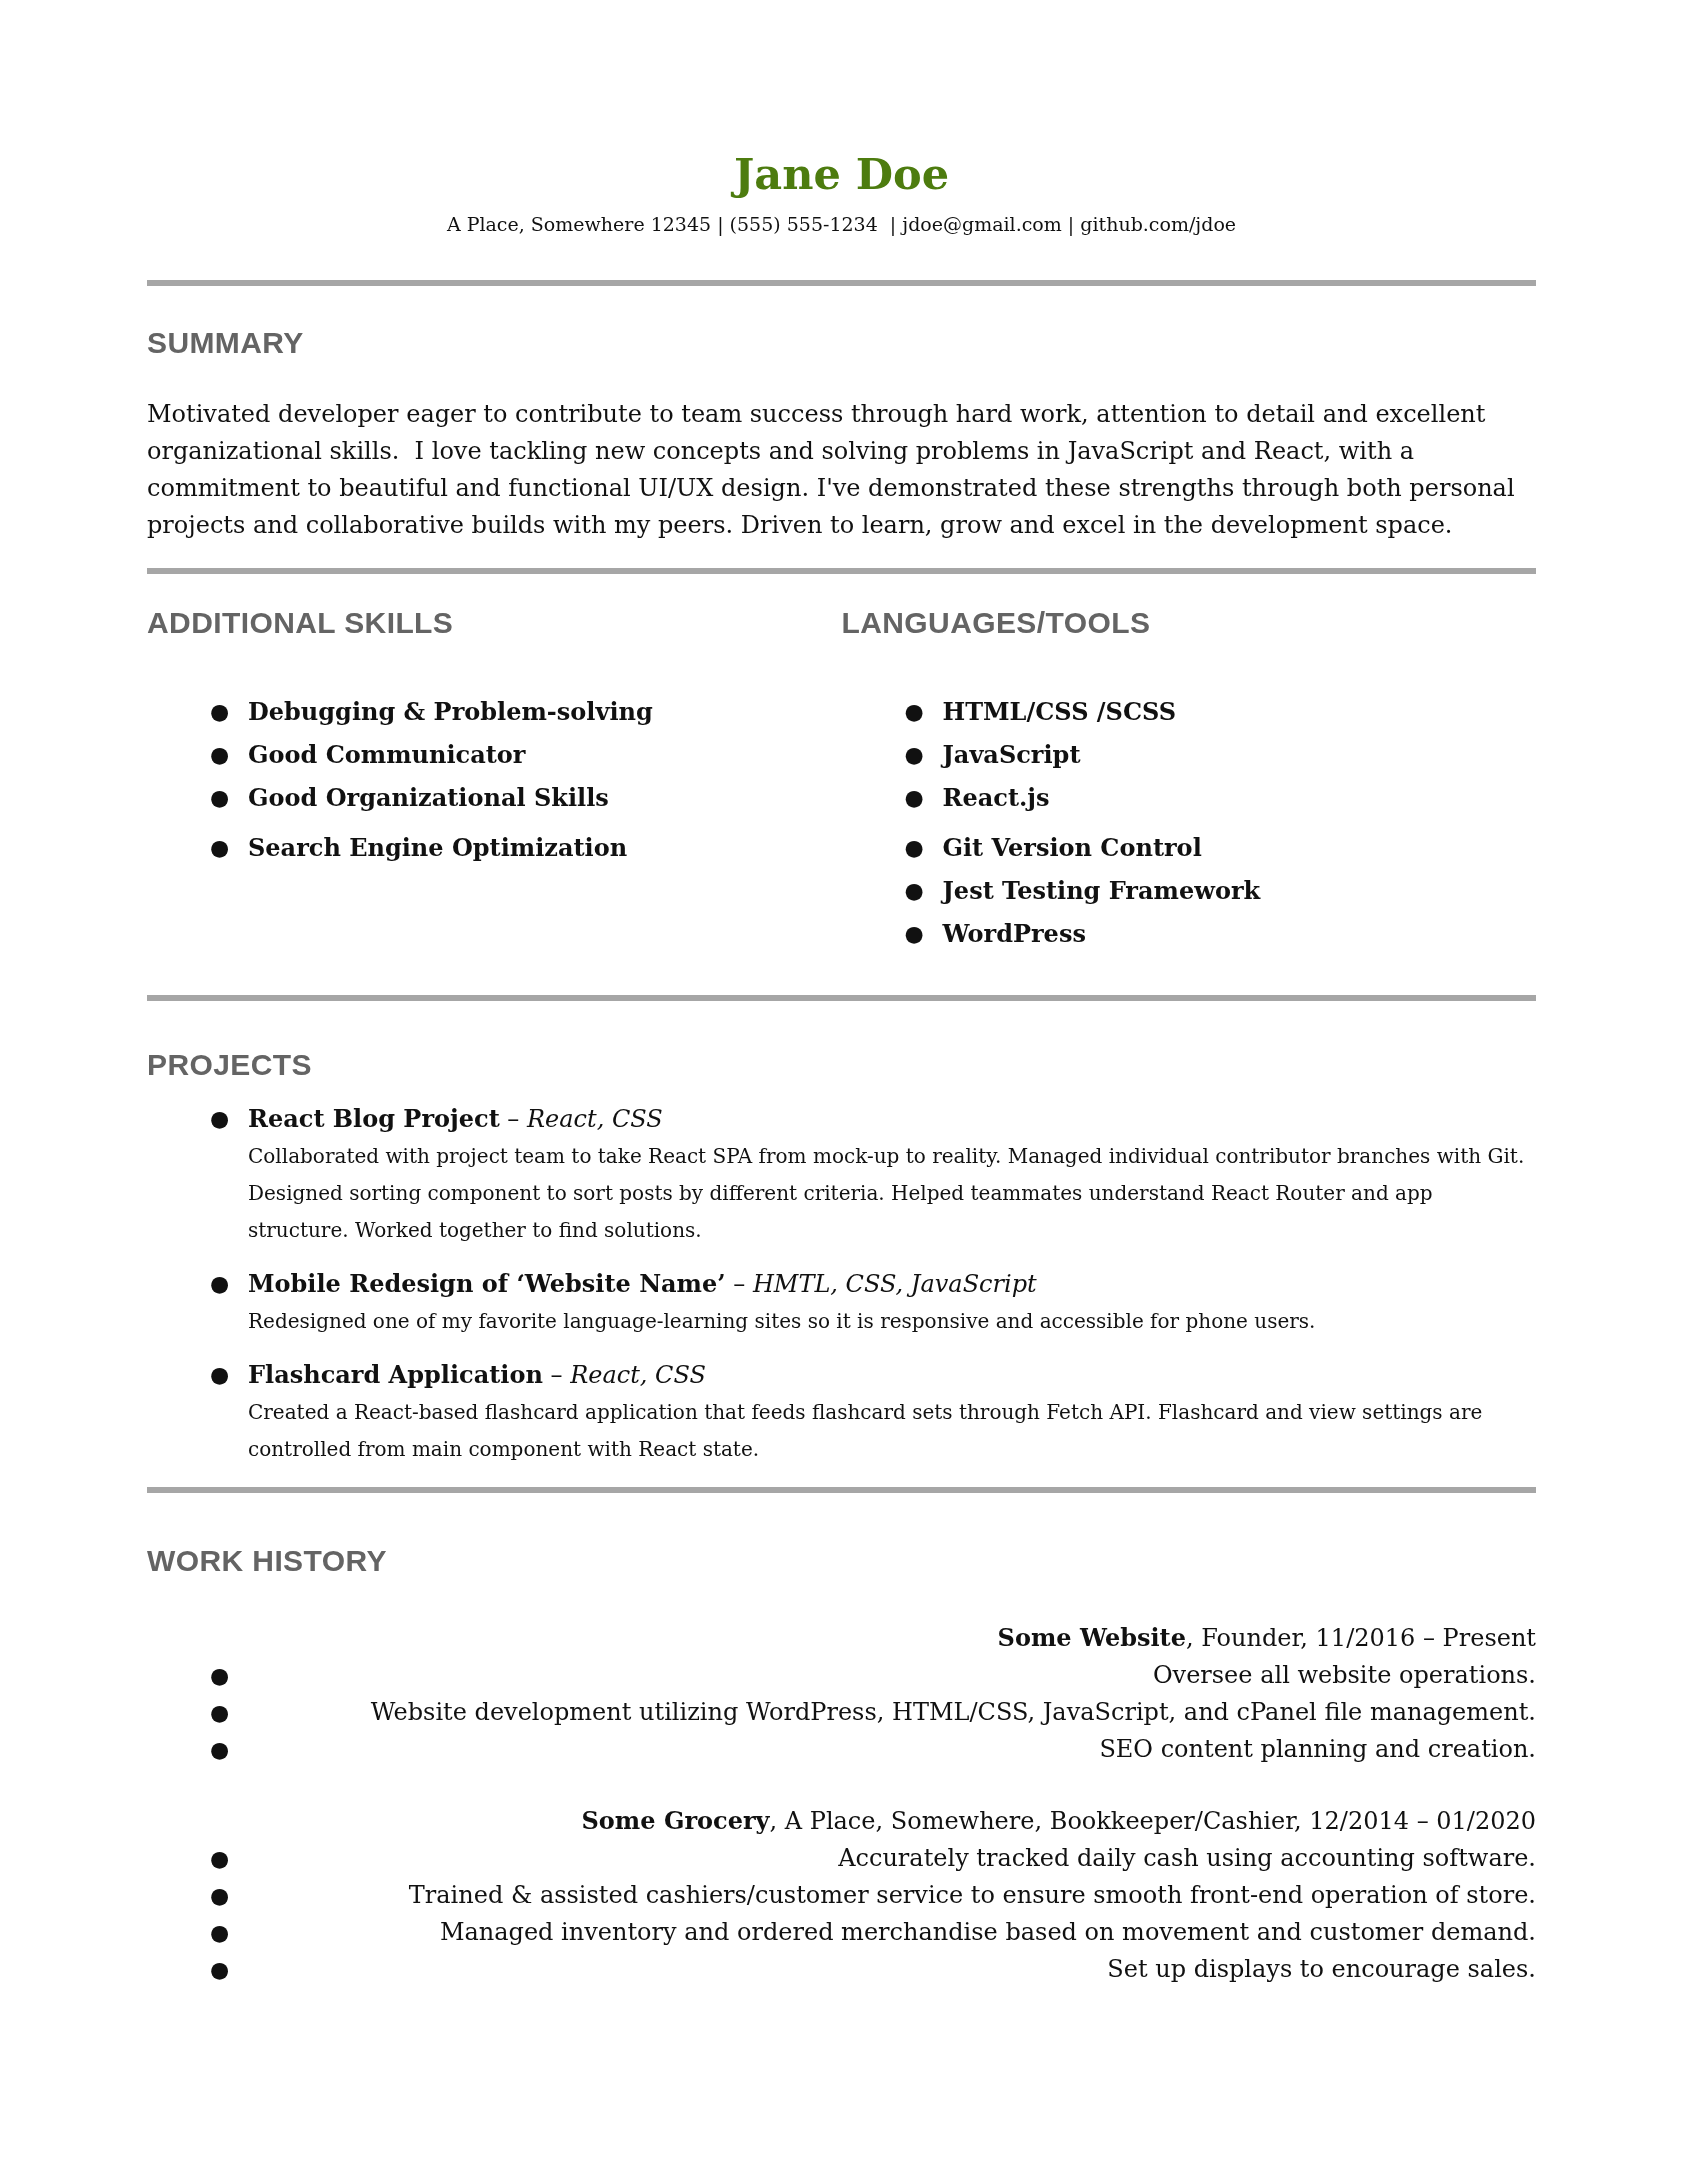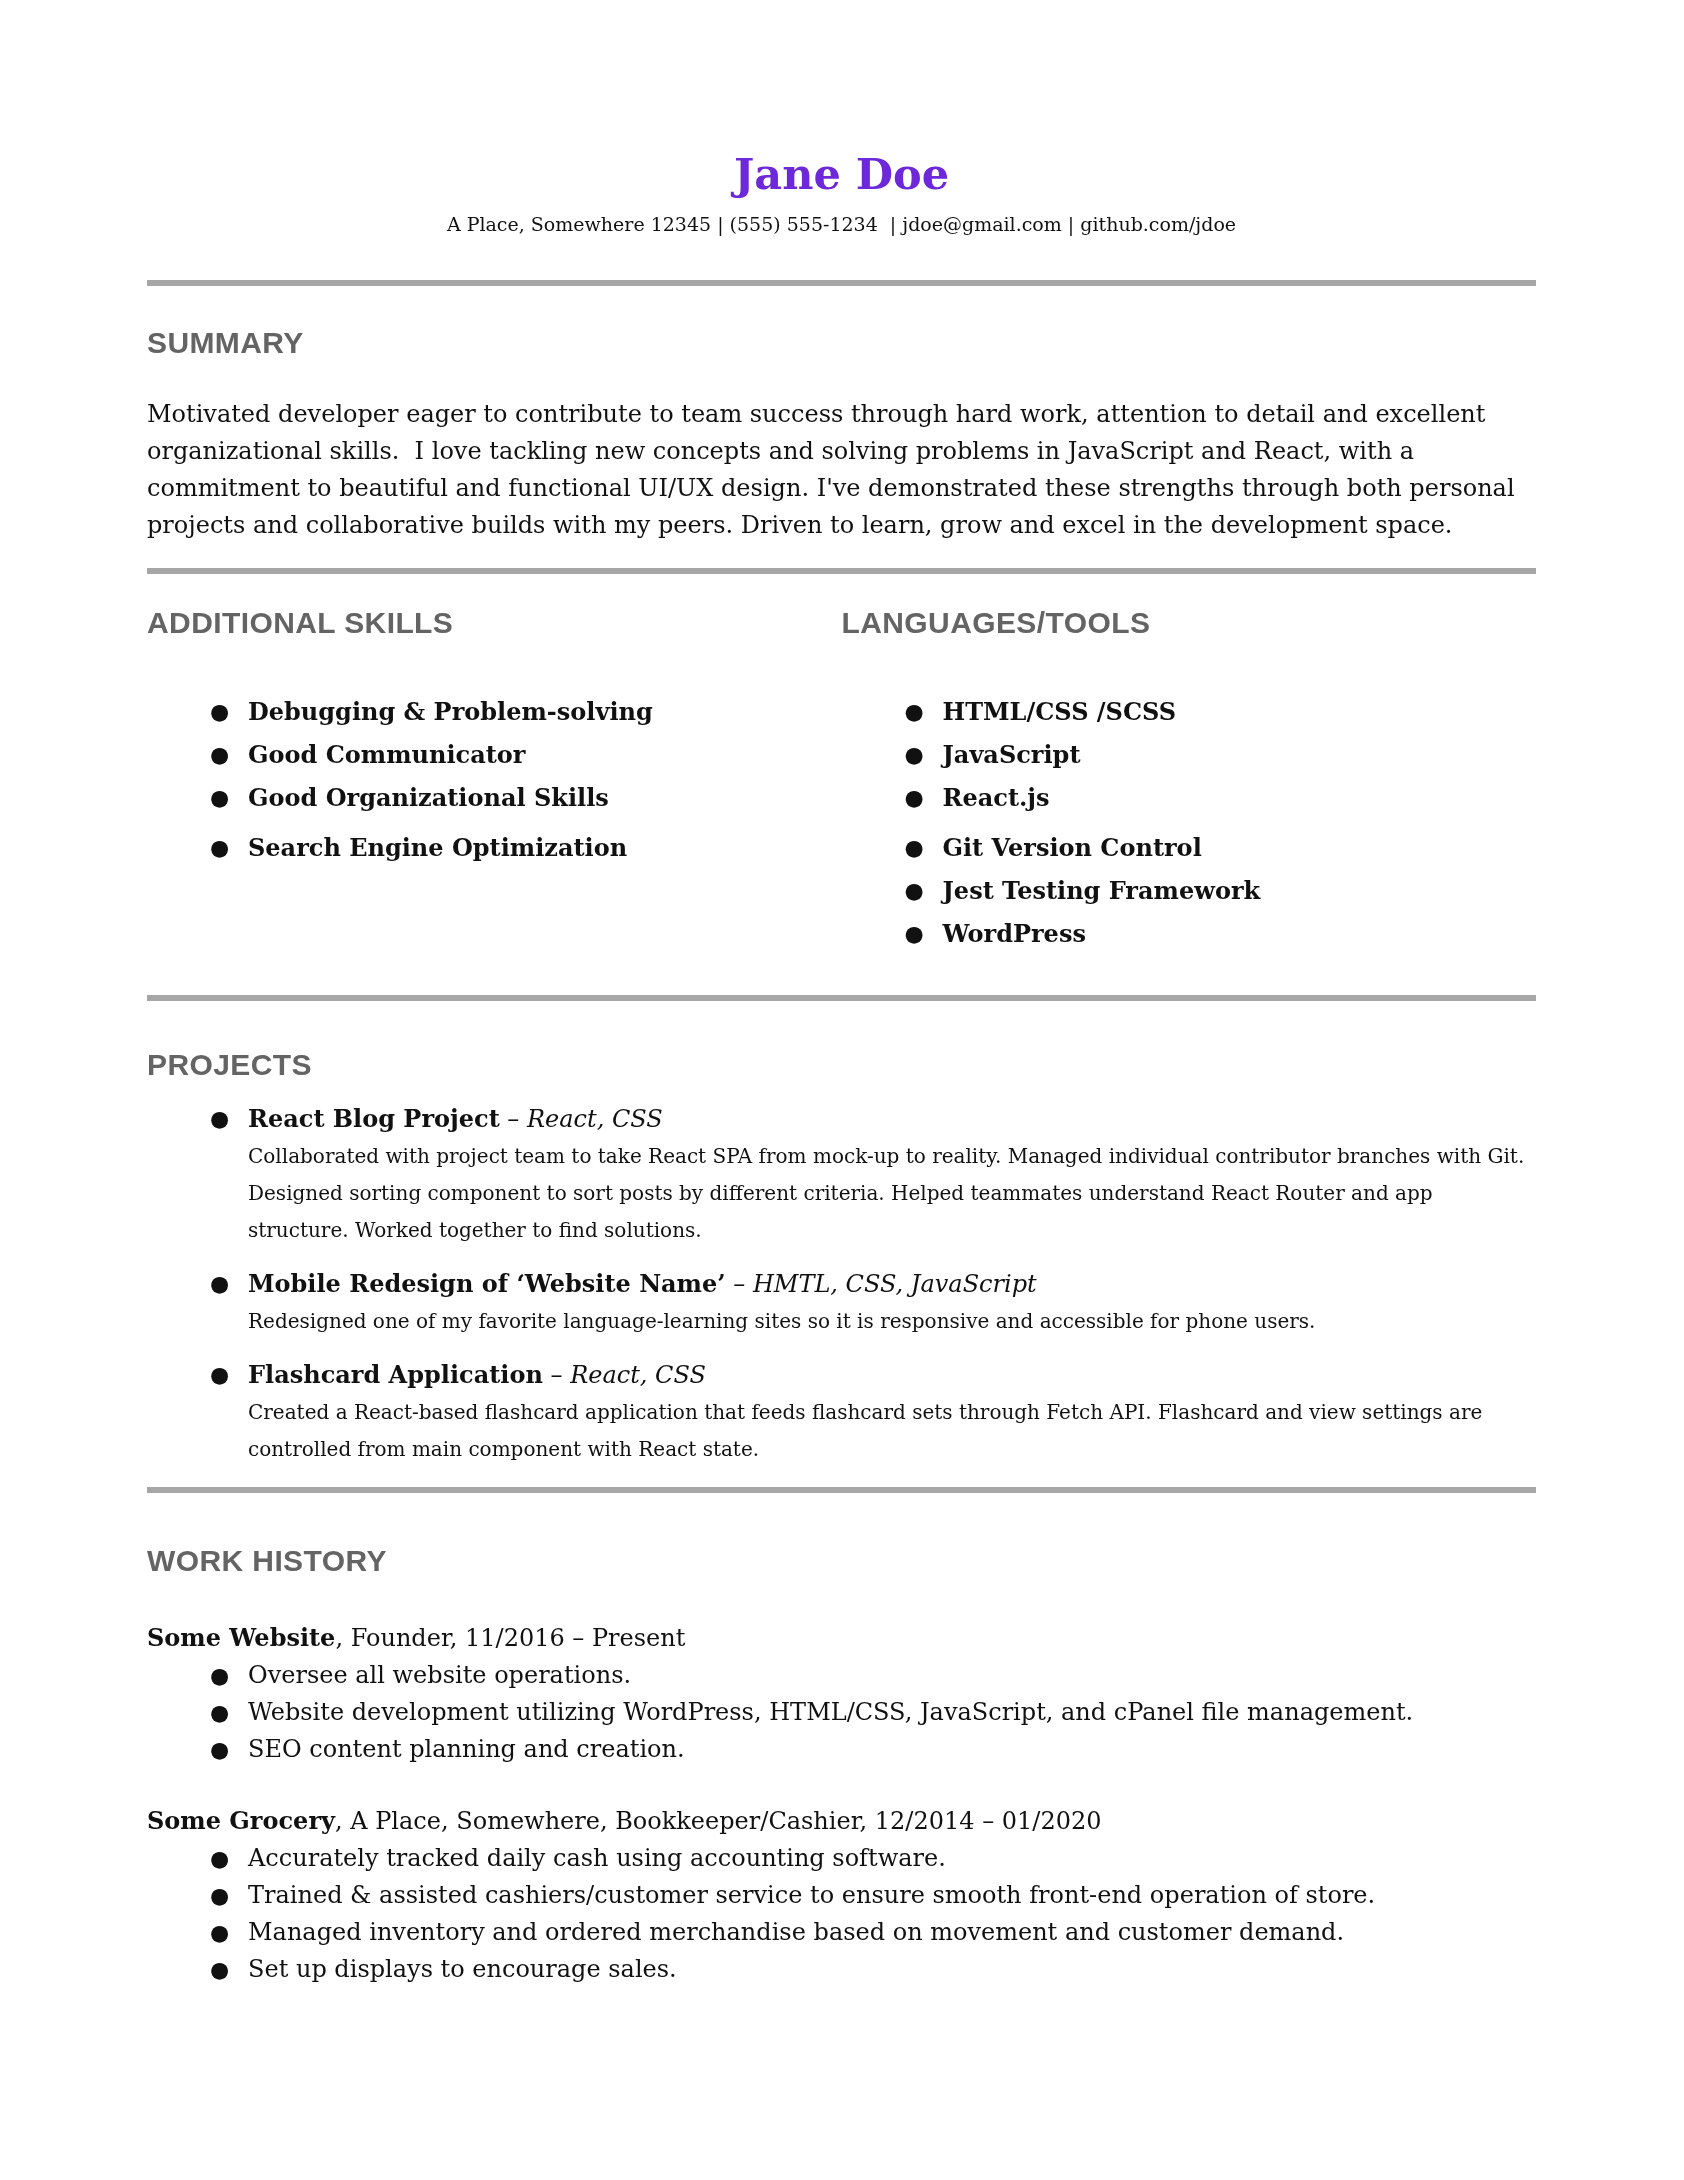--- a/index.html
+++ b/index.html
@@ -13,21 +13,21 @@
     color: #111111;
     font-family: "DejaVu Serif", "Liberation Serif", serif;
     overflow: hidden;
   }
   
   .header { padding-top: 147px; text-align: center; }
   .name {
     font-size: 43px;
     font-weight: bold;
     line-height: 55px;
-    color: #6d28d9;
+    color: #4d7c0f;
   }
   .contact {
     font-size: 19px;
     line-height: 34px;
     margin-top: 5.1px;
     color: #111111;
     white-space: pre-wrap;
   }
   
   .rule { height: 6px; background: #a6a6a6; border: none; width: 100%; }
@@ -74,21 +74,21 @@
   .skills-col ul.blist > li { font-weight: bold; line-height: 43px; }
   .skills-col ul.blist > li:nth-child(4) { margin-top: 6.8px; }
   
   .projects-list { margin-top: 37px; }
   .projects-list > li { line-height: 37px; margin-top: 16px; }
   .proj-name { font-weight: bold; }
   .proj-sep { white-space: pre; }
   .proj-stack { font-style: italic; }
   .proj-desc { font-size: 20px; line-height: 37px; }
   
-  .job { margin-top: 39px; }
+  .job { margin-top: 39px; text-align: right; }
   .job-2 { margin-top: 34px; }
   .job-intro { font-size: 24px; line-height: 37px; }
   .company { font-weight: bold; }
   .job ul.blist > li { line-height: 37px; }
 </style>
 </head>
 <body>
 
 <div class="page">
 

